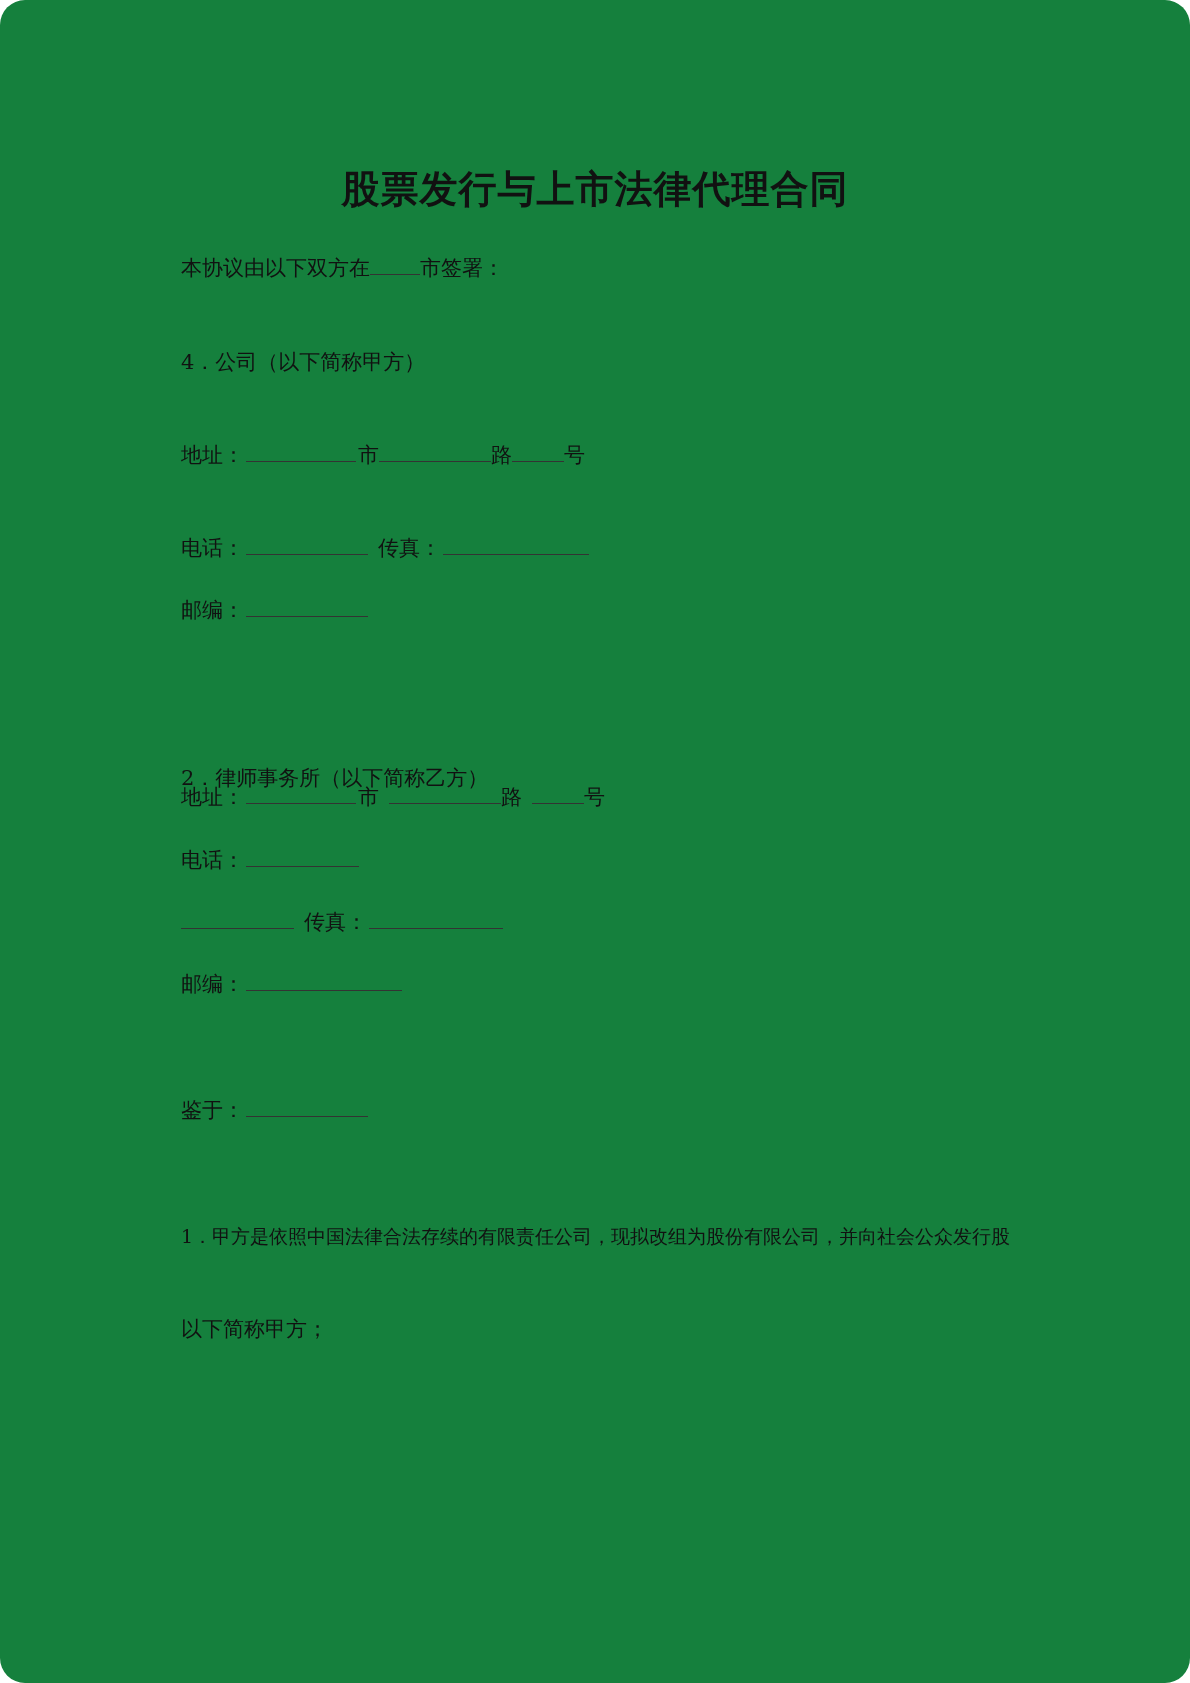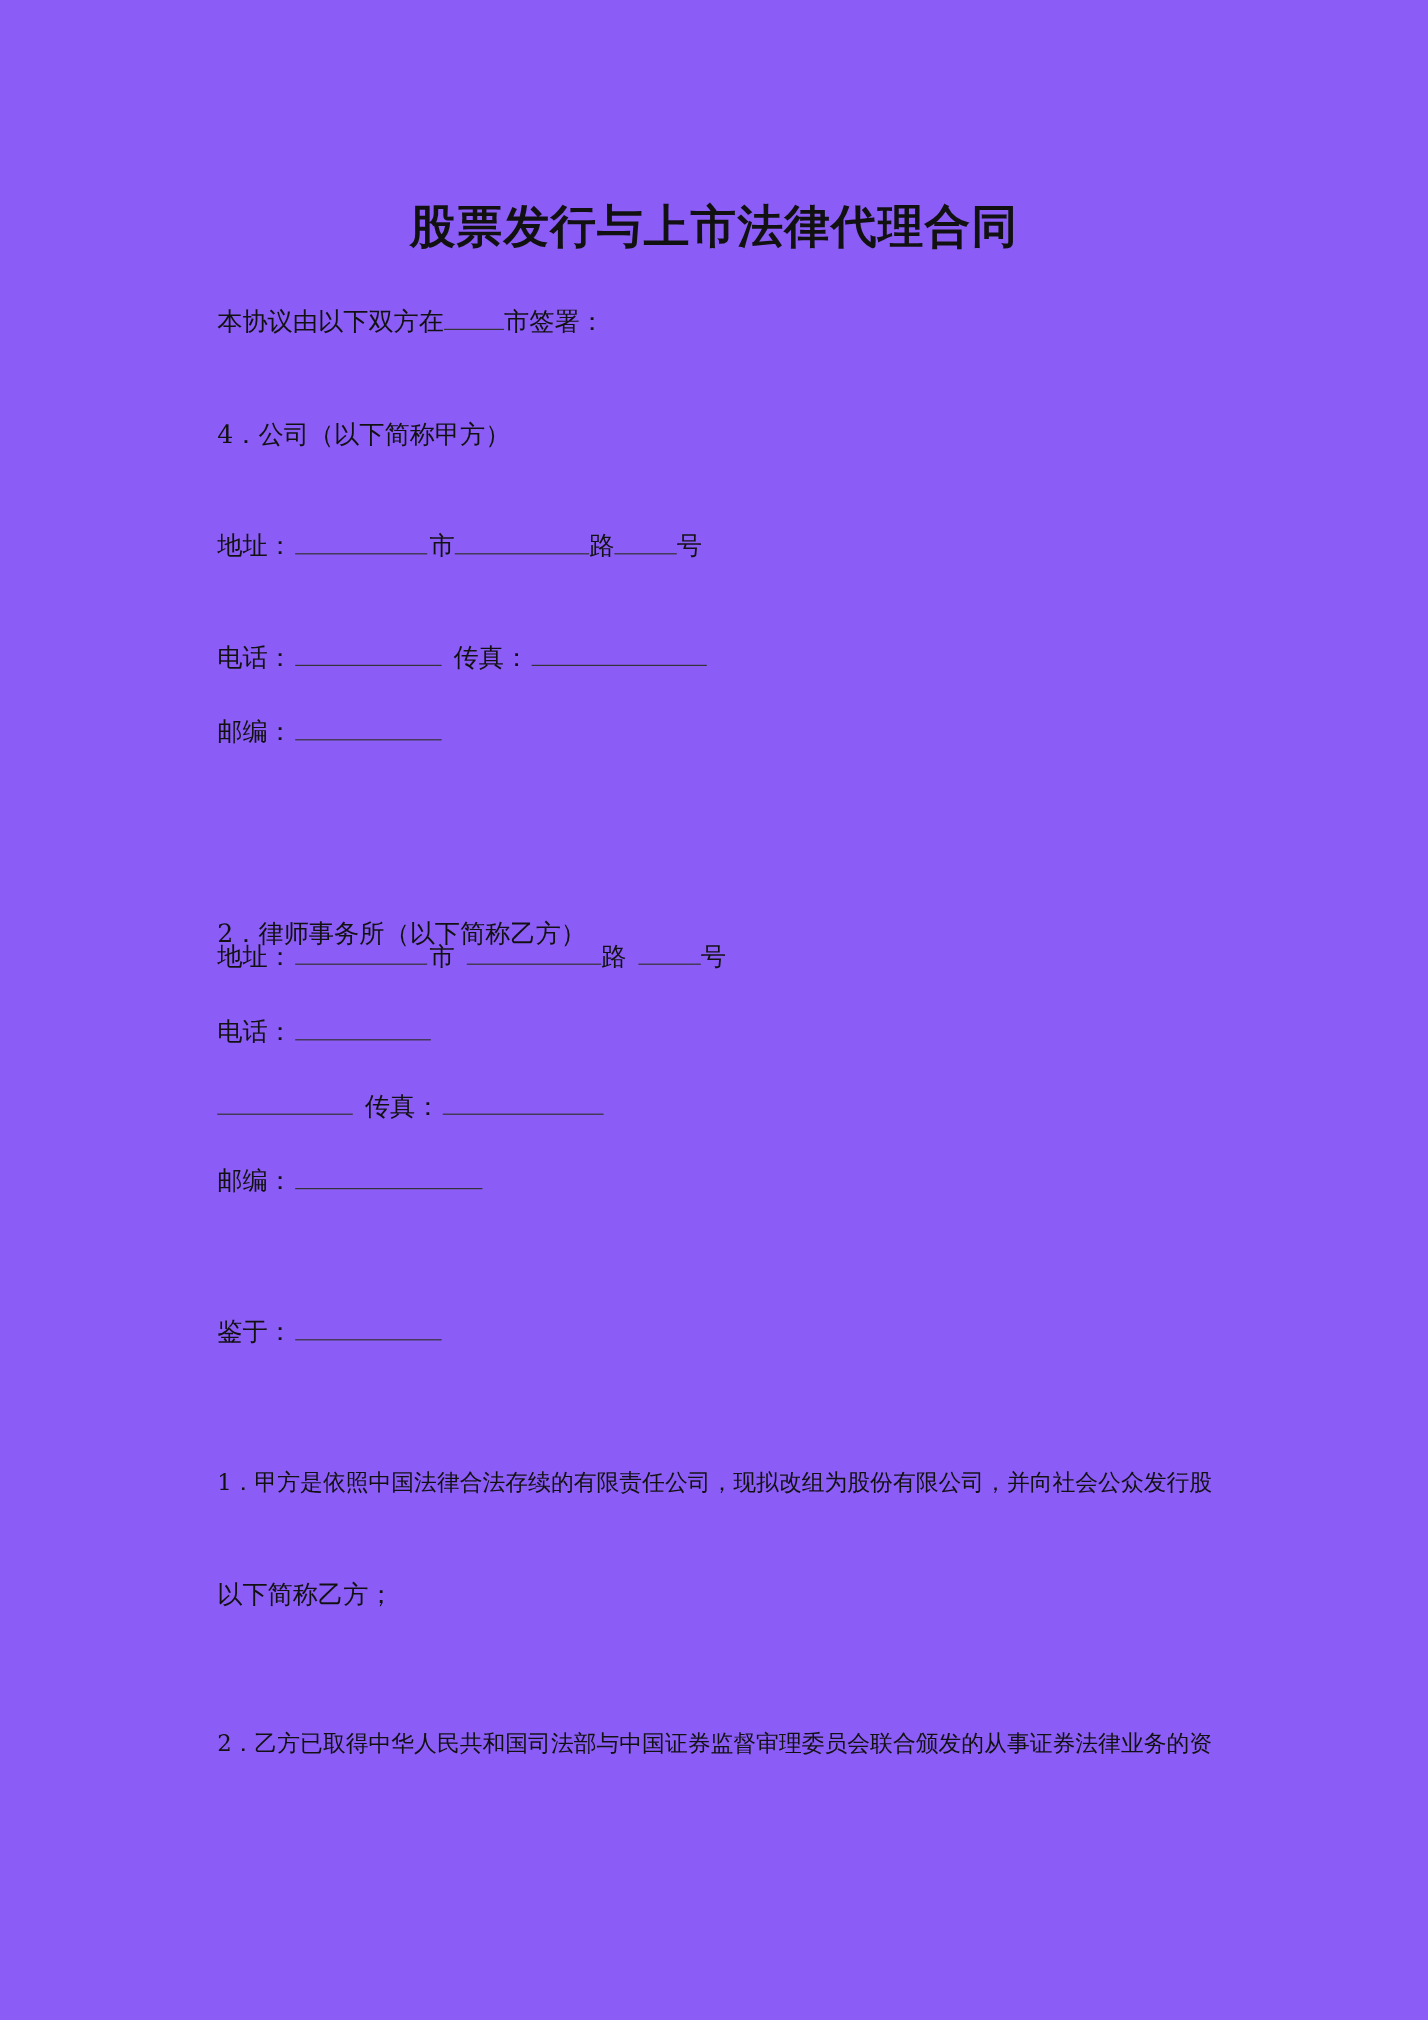--- a/index.html
+++ b/index.html
@@ -1,18 +1,18 @@
 <!DOCTYPE html>
 <html><head>
   <meta charset="utf-8">
   <style>
     html, body { margin: 0; padding: 0; background: #ffffff; }
     body { width: 1190px; height: 1683px; position: relative; overflow: hidden;
            font-family: "DejaVu Serif", "Liberation Serif", serif; color: #111; }
-    .page { position: absolute; left: 0; top: 0; width: 1190px; height: 1683px; background: #8b5cf6; }
+    .page { position: absolute; left: 0; top: 0; width: 1190px; height: 1683px; background: #15803d; border-radius: 25px; }
     .title { position: absolute; left: 0; width: 1190px; top: 165px; text-align: center;
              font-size: 38px; font-weight: bold; letter-spacing: 1px; line-height: 48px;
              font-family: "DejaVu Sans", "Liberation Sans", sans-serif; }
     .line { position: absolute; left: 181px; font-size: 21px; line-height: 28px; white-space: nowrap; }
     .para { position: absolute; left: 181px; width: 840px; font-size: 19px; line-height: 30px; }
     .blank { display: inline-block; border-bottom: 1px solid #333; height: 20px; vertical-align: baseline; margin: 0 2px; }
     .gap { display: inline-block; width: 8px; }
   </style>
 </head>
 <body>
@@ -56,17 +56,16 @@
   <div class="line" style="top:970px;">
     <span>邮编：</span><span class="blank" style="width:156px;"></span>
   </div>
 
   <div class="line" style="top:1096px;">
     <span>鉴于：</span><span class="blank" style="width:122px;"></span>
   </div>
 
   <div class="para" style="top:1221px;">1．甲方是依照中国法律合法存续的有限责任公司，现拟改组为股份有限公司，并向社会公众发行股</div>
 
-  <div class="line" style="top:1315px;">以下简称乙方；</div>
+  <div class="line" style="top:1315px;">以下简称甲方；</div>
 
-  <div class="para" style="top:1438px;">2．乙方已取得中华人民共和国司法部与中国证券监督审理委员会联合颁发的从事证券法律业务的资</div>
 
 </div>
 
 </body></html>

